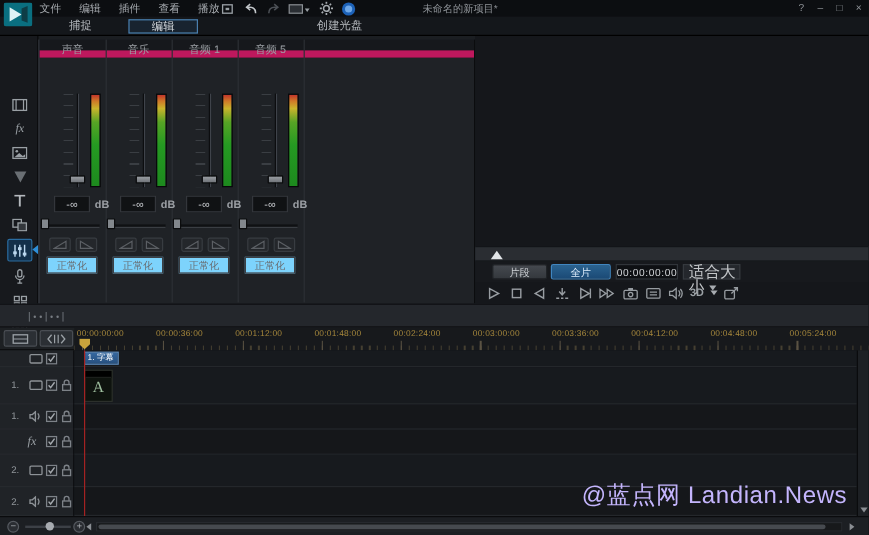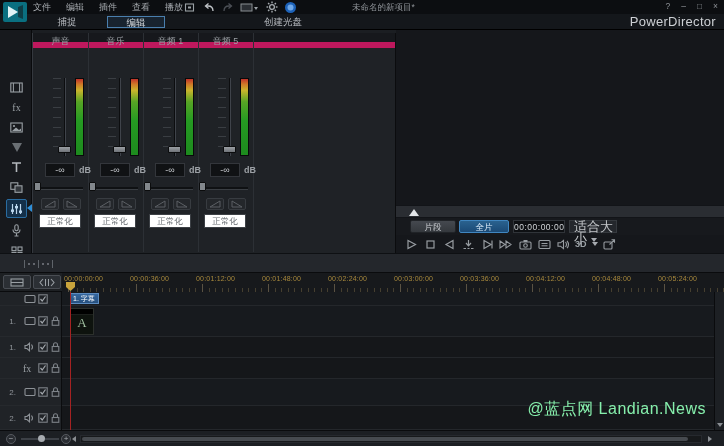--- a/index.html
+++ b/index.html
@@ -24,42 +24,42 @@
   .winctl { position:absolute; right:6px; top:1px; display:flex; gap:11px; font-size:8.5px; color:#8f9398; }
   .tab { position:absolute; top:2px; height:12px; line-height:12px; text-align:center; color:#b4b8bd; font-size:9.5px; }
   .tab.active { border:1px solid #4a7fae; background:rgba(46,94,140,0.18); color:#d7dbdf; }
   .brand { position:absolute; right:8px; top:0; font-size:13px; color:#cdd0d4; letter-spacing:0.3px; }
 
   
   .rooms { position:absolute; left:0; top:30px; width:32px; height:223px; background:#17191d; border-right:1px solid #090a0c; }
   .room { position:absolute; left:9px; width:15px; height:15px; display:flex; align-items:center; justify-content:center; color:#9aa0a5; }
   .room.sel { left:6px; width:21px; height:19px; border:1px solid #2a6ca0; background:#14304a; border-radius:2px; }
   .room-arrow { position:absolute; left:27px; width:0; height:0; border-top:4px solid transparent; border-bottom:4px solid transparent; border-right:5px solid #2f8fd8; }
-  .fxtxt { font-size:10px; color:#9aa0a5; font-family:"Liberation Serif",serif; }
+  .fxtxt { font-style:italic; font-size:10px; color:#9aa0a5; font-family:"Liberation Serif",serif; }
 
   
   .mixer { position:absolute; left:32px; top:33px; width:364px; height:220px; background:#1f2226; border-left:1px solid #34383e; border-right:1px solid #0b0c0e; }
   .mixhead { position:absolute; left:0; top:0; width:100%; height:15px; background:#16181c; border-bottom:6px solid #be185d; }
   .chname { position:absolute; top:2px; width:55px; text-align:center; color:#9ca0a5; font-size:9px; }
   .vsep { position:absolute; top:0; width:1px; height:219px; background:#2c3035; }
   .chan { position:absolute; top:15px; width:55px; height:204px; }
   .ticks { position:absolute; left:20px; top:30px; width:8px; height:78px; background:repeating-linear-gradient(180deg,#3a3e43 0 1px,transparent 1px 9.7px); }
   .fadertrack { position:absolute; left:31px; top:30px; width:2px; height:78px; background:#0c0d0f; border-right:1px solid #3f434a; }
   .meter { position:absolute; left:42px; top:30px; width:9px; height:78px; border:1px solid #08090a;
            background:linear-gradient(180deg,#c2342a 0%,#cf7a28 7%,#c9b42c 15%,#57a425 30%,#259a22 55%,#1d8a1e 100%); }
   .fthumb { position:absolute; left:25px; top:98px; width:13px; height:7px; border-radius:1px; border:1px solid #0b0c0d;
             background:linear-gradient(180deg,#9b9fa4,#6f7378); }
   .dbbox { position:absolute; left:12px; top:115px; width:30px; height:14px; background:#101214; border:1px solid #33363b;
            color:#c6c9cd; font-size:9px; text-align:center; line-height:12px; }
   .dbunit { position:absolute; left:46px; top:117px; color:#9ca0a5; font-size:9px; font-weight:bold; }
   .pantrack { position:absolute; left:3px; top:139px; width:47px; height:3px; background:#0f1113; border-bottom:1px solid #3a3e43; }
   .panthumb { position:absolute; left:1px; top:134px; width:7px; height:9px; background:#82878c; border:1px solid #0b0c0d; border-radius:1px; }
   .fadebtn { position:absolute; top:150px; width:18px; height:12px; background:#24272b; border:1px solid #383c41; border-radius:2px;
              display:flex; align-items:center; justify-content:center; }
-  .normbtn { position:absolute; left:6px; top:166px; width:42px; height:14px; background:#ffffff; border:1px solid #3c4045;
+  .normbtn { position:absolute; left:6px; top:166px; width:42px; height:14px; background:#7dd3fc; border:1px solid #3c4045;
              color:#686d72; font-size:8.5px; text-align:center; line-height:12px; }
 
   
   .preview { position:absolute; left:396px; top:30px; width:328px; height:223px; background:#15171b; }
   .video { position:absolute; left:7px; top:3px; width:314px; height:172px; background:#000; }
   .subtitle-ol { position:absolute; left:0; right:0; bottom:26px; text-align:center; color:#d400d4; font-size:11px; font-weight:bold;
                  text-shadow:0 0 3px #2a2ae0, 1px 1px 0 #35109a; letter-spacing:1px; }
   .seekrow { position:absolute; left:0; top:175px; width:328px; height:13px; background:#2a2d32; border-top:1px solid #121418; border-bottom:1px solid #121418; }
   .seektri { position:absolute; left:13px; top:3px; width:0; height:0; border-left:5px solid transparent; border-right:5px solid transparent; border-bottom:7px solid #e2e5e8; }
   .ctrlrow { position:absolute; left:0; top:188px; width:328px; height:17px; background:#17191d; }
@@ -112,21 +112,21 @@
 
   
   .bottombar { position:absolute; left:0; top:430px; width:724px; height:16px; background:#1c1f23; border-top:1px solid #0a0b0d; }
   .zbtn { position:absolute; top:3px; width:10px; height:10px; border-radius:50%; background:#2a2d32; border:1px solid #565a60;
           color:#a7abb0; font-size:8px; line-height:8px; text-align:center; }
   .ztrack { position:absolute; left:21px; top:7px; width:38px; height:2px; background:#3c4046; }
   .zhandle { position:absolute; left:38px; top:4px; width:7px; height:7px; border-radius:50%; background:#a7abb0; }
   .harrow { position:absolute; top:5px; width:0; height:0; border-top:3px solid transparent; border-bottom:3px solid transparent; }
   .htrack { position:absolute; left:80px; top:4px; width:622px; height:8px; background:#17191b; border:1px solid #26292e; }
   .hthumb { position:absolute; left:1px; top:1px; width:606px; height:4px; background:#464a4f; border-radius:2px; }
-  .watermark { position:absolute; right:18px; top:399px; font-size:16px; color:#86efac; z-index:50; letter-spacing:0.5px; }
+  .watermark { position:absolute; right:18px; top:399px; font-size:20px; color:#c4b5fd; z-index:50; letter-spacing:0.5px; }
 
   svg { display:block; }
 </style>
 </head>
 <body>
 
 <div id="app">
 
   <div class="menubar">
     <div class="menuitems">
@@ -198,21 +198,20 @@
         <path d="M5,4 L15,10 L5,16 Z" fill="#dff3f6"></path>
         <path d="M15,5 l5,-2 v14 l-5,-2 z" fill="#0e3d46"></path>
       </svg>
   </div>
 
   <div class="tabbar">
     <span class="tab" style="left:45px;width:44px;">捕捉</span>
     <span class="tab active" style="left:107px;width:58px;">编辑</span>
     <span class="tab" style="left:198px;width:48px;margin-top:36px;">制作</span>
     <span class="tab" style="left:252px;width:62px;">创建光盘</span>
-    <span class="brand">PowerDirector</span>
   </div>
 
   <div class="rooms">
     <span class="room" style="top:50px;">
       <svg width="13" height="11" viewBox="0 0 13 11">
           <rect x="0.8" y="1" width="11.4" height="9" fill="none" stroke="#9aa0a5" stroke-width="1.1"></rect>
           <line x1="3.4" y1="1" x2="3.4" y2="10" stroke="#9aa0a5"></line>
           <line x1="9.6" y1="1" x2="9.6" y2="10" stroke="#9aa0a5"></line>
         </svg>
     </span>

